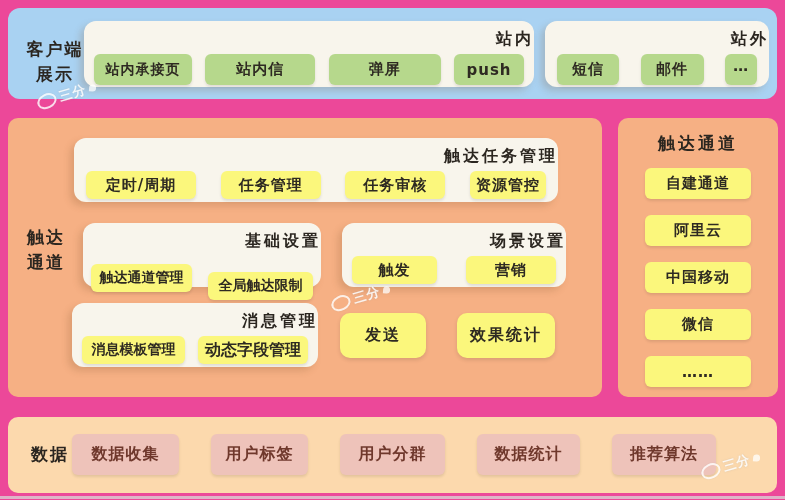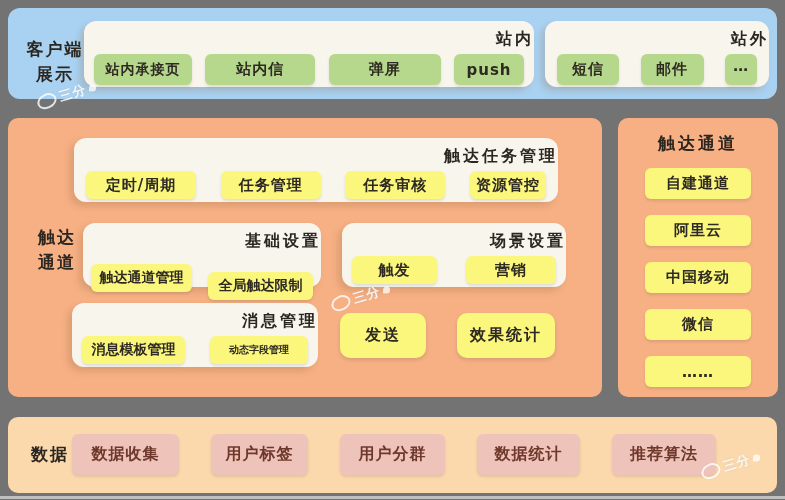--- a/index.html
+++ b/index.html
@@ -1,31 +1,31 @@
 <!DOCTYPE html>
 <html><head>
 <meta charset="utf-8">
 <style>
   html,body{margin:0;padding:0;background:#ffffff;}
   .page{
-    position:relative;width:785px;height:500px;overflow:hidden;background:#737373;
+    position:relative;width:785px;height:500px;overflow:hidden;background:#ec4899;
     font-family:"DejaVu Sans","Liberation Sans",sans-serif;color:#2e2a22;
   }
   .panel{position:absolute;border-radius:10px;}
   .panel-top{left:8px;top:8px;width:769px;height:91px;background:#a9d2f2;border-radius:12px;}
   .panel-mid{left:8px;top:118px;width:594px;height:279px;background:#f6b084;}
   .panel-right{left:618px;top:118px;width:160px;height:279px;background:#f6b084;}
   .panel-bottom{left:8px;top:417px;width:769px;height:76px;background:#fcd9ad;}
 
   .section-label{
     position:absolute;font-weight:700;font-size:17px;line-height:1.45;
     text-align:center;letter-spacing:2px;color:#2b2620;white-space:pre-line;
   }
   .lbl-client{left:10px;top:29px;width:74px;}
-  .lbl-mid{left:8px;top:107px;width:60px;text-align:right;}
+  .lbl-mid{left:8px;top:107px;width:60px;}
   .lbl-data{left:16px;top:25px;width:52px;}
 
   .white-box{
     position:absolute;background:#f8f5ec;border-radius:12px;
     box-shadow:-4px 4px 7px rgba(130,85,45,0.22);
     padding-top:6px;box-sizing:border-box;
   }
   .box-title{
     text-align:right;font-weight:700;font-size:16px;letter-spacing:3px;
     color:#2b2620;height:24px;line-height:24px;
@@ -65,21 +65,21 @@
   .box-basic .box-buttons{padding:0 8px;}
   .b-basic-0{width:101px;font-size:14px;letter-spacing:0;}
   .b-basic-1{width:105px;font-size:14px;letter-spacing:0;margin-top:16px;}
   .box-scene{left:334px;top:105px;width:224px;height:64px;}
   .box-scene .box-buttons{padding:0 10px;}
   .b-scene-0{width:85px;}
   .b-scene-1{width:90px;}
   .box-msg{left:64px;top:185px;width:246px;height:64px;}
   .box-msg .box-buttons{padding:0 10px;}
   .b-msg-0{width:103px;font-size:14px;letter-spacing:0;}
-  .b-msg-1{width:98px;font-size:10px;letter-spacing:0;}
+  .b-msg-1{width:110px;font-size:16px;letter-spacing:0;}
 
   .btn-standalone{
     position:absolute;background:#fbf77c;border-radius:10px;font-weight:700;
     font-size:16px;letter-spacing:2px;display:flex;align-items:center;justify-content:center;
     box-shadow:0 2px 4px rgba(0,0,0,0.12);color:#2e2a22;
   }
   .btn-send{left:332px;top:195px;width:86px;height:45px;}
   .btn-stats{left:449px;top:195px;width:98px;height:45px;}
 
   

